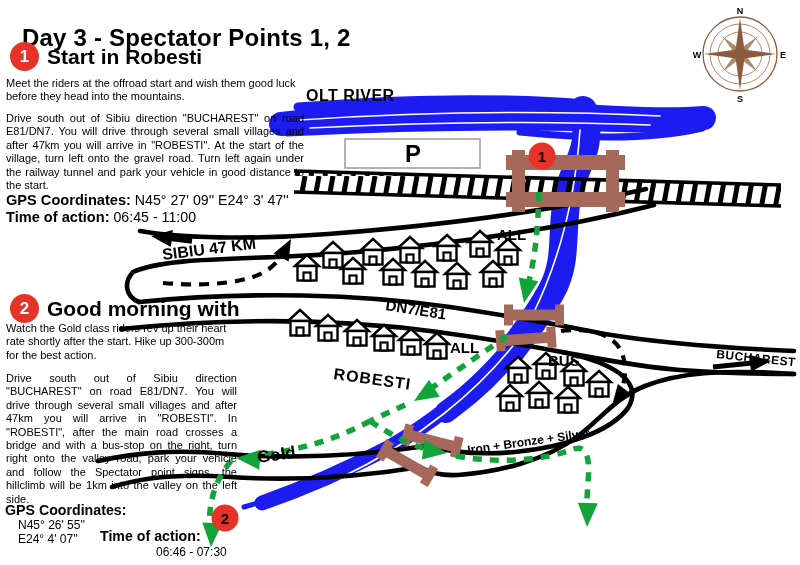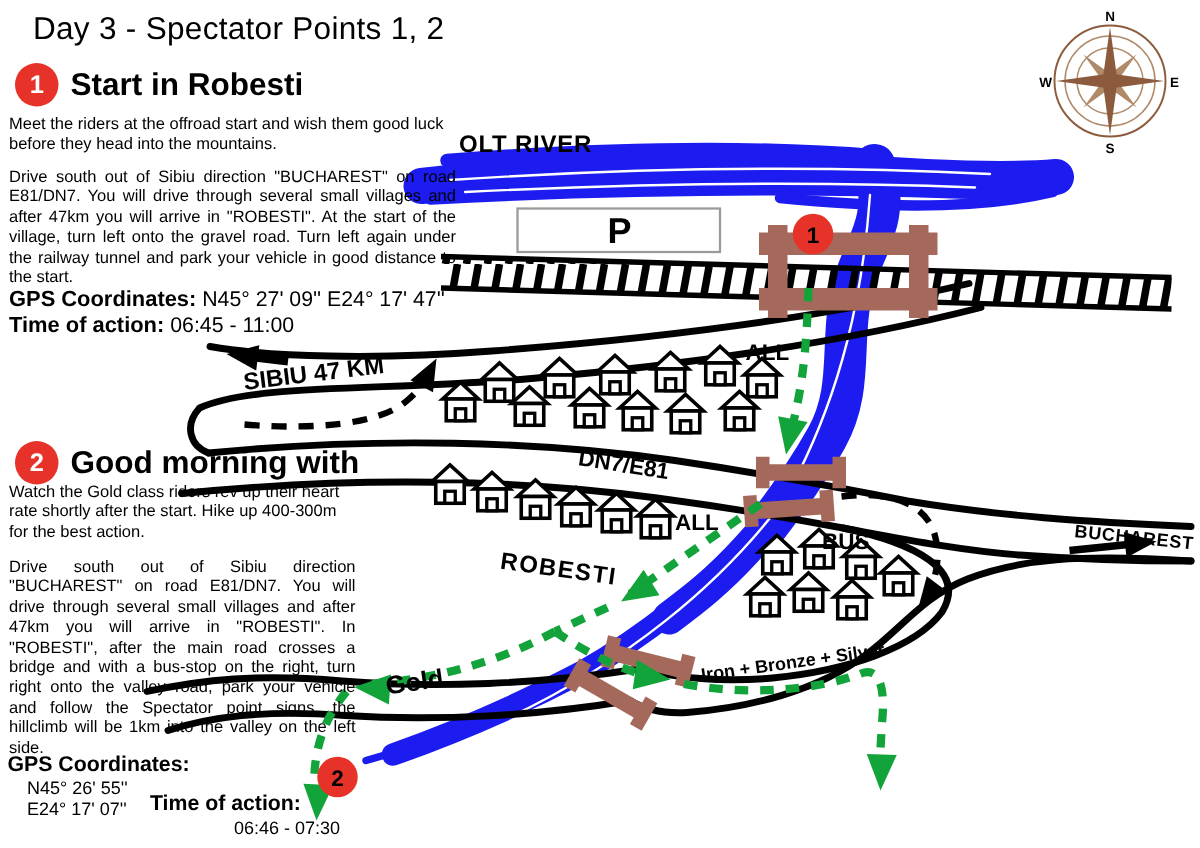--- a/index.html
+++ b/index.html
@@ -1,19 +1,19 @@
 <!DOCTYPE html>
 <html><head>
 <meta charset="utf-8">
 <style>
   html,body{margin:0;padding:0;background:#fff;}
   .sheet{position:relative;width:800px;height:565px;background:#fff;overflow:hidden;
          font-family:"Liberation Sans",sans-serif;color:#000;}
   .abs{position:absolute;}
-  .title{left:22px;top:8px;font-size:21px;font-weight:normal;letter-spacing:.2px;}
+  .title{left:22px;top:24px;font-size:24px;font-weight:bold;letter-spacing:.2px;}
   .sec-head{display:flex;align-items:center;gap:8px;}
   .badge{width:29px;height:29px;border-radius:50%;background:#E63229;color:#fff;
          display:flex;align-items:center;justify-content:center;
          font-size:17px;font-weight:bold;flex:0 0 29px;}
   .sec-title{font-size:21px;font-weight:bold;}
   .para{font-size:11px;line-height:13.4px;}
   .just{text-align:justify;text-justify:inter-word;}
   .gps-line{font-size:14.2px;}
   .gps-line b{font-size:14.6px;}
   .small{font-size:12px;line-height:14px;}
@@ -201,33 +201,33 @@
   <div class="abs title">Day 3 - Spectator Points 1, 2</div>
 
   <div class="abs sec-head" style="left:10px;top:42px;">
     <div class="badge">1</div>
     <div class="sec-title">Start in Robesti</div>
   </div>
   <div class="abs para" style="left:6px;top:77px;width:296px;">Meet the riders at the offroad start and wish them good luck before they head into the mountains.</div>
   <div class="abs para just" style="left:6px;top:112px;width:298px;">Drive south out of Sibiu direction "BUCHAREST" on road E81/DN7. You will drive through several small villages and after 47km you will arrive in "ROBESTI". At the start of the village, turn left onto the gravel road. Turn left again under the railway tunnel and park your vehicle in good distance to the start.</div>
   <div class="abs gps-line" style="left:6px;top:192px;">
     <b>GPS Coordinates:</b>
-    <span>N45° 27' 09'' E24° 17' 47''</span>
+    <span>N45° 27' 09'' E24° 3' 47''</span>
   </div>
   <div class="abs gps-line" style="left:6px;top:209px;text-align:center;">
     <b>Time of action:</b>
     <span>06:45 - 11:00</span>
   </div>
 
   <div class="abs sec-head" style="left:10px;top:294px;">
     <div class="badge">2</div>
     <div class="sec-title">Good morning with</div>
   </div>
-  <div class="abs para" style="left:6px;top:322px;width:230px;">Watch the Gold class riders rev up their heart rate shortly after the start. Hike up 400-300m for the best action.</div>
+  <div class="abs para" style="left:6px;top:322px;width:230px;">Watch the Gold class riders rev up their heart rate shortly after the start. Hike up 300-300m for the best action.</div>
   <div class="abs para just" style="left:6px;top:372px;width:231px;">Drive south out of Sibiu direction "BUCHAREST" on road E81/DN7. You will drive through several small villages and after 47km you will arrive in "ROBESTI". In "ROBESTI", after the main road crosses a bridge and with a bus-stop on the right, turn right onto the valley road, park your vehicle and follow the Spectator point signs, the hillclimb will be 1km into the valley on the left side.</div>
 
   <div class="abs" style="left:5px;top:502px;font-size:14.2px;font-weight:bold;">GPS Coordinates:</div>
   <div class="abs small" style="left:18px;top:518px;">N45° 26' 55''</div>
-  <div class="abs small" style="left:18px;top:532px;">E24° 17' 07''</div>
+  <div class="abs small" style="left:18px;top:532px;">E24° 4' 07''</div>
   <div class="abs" style="left:100px;top:528px;font-size:14.2px;font-weight:bold;">Time of action:</div>
   <div class="abs small" style="left:108px;top:545px;margin-left:48px;">06:46 - 07:30</div>
 
 </div>
 
 </body></html>

